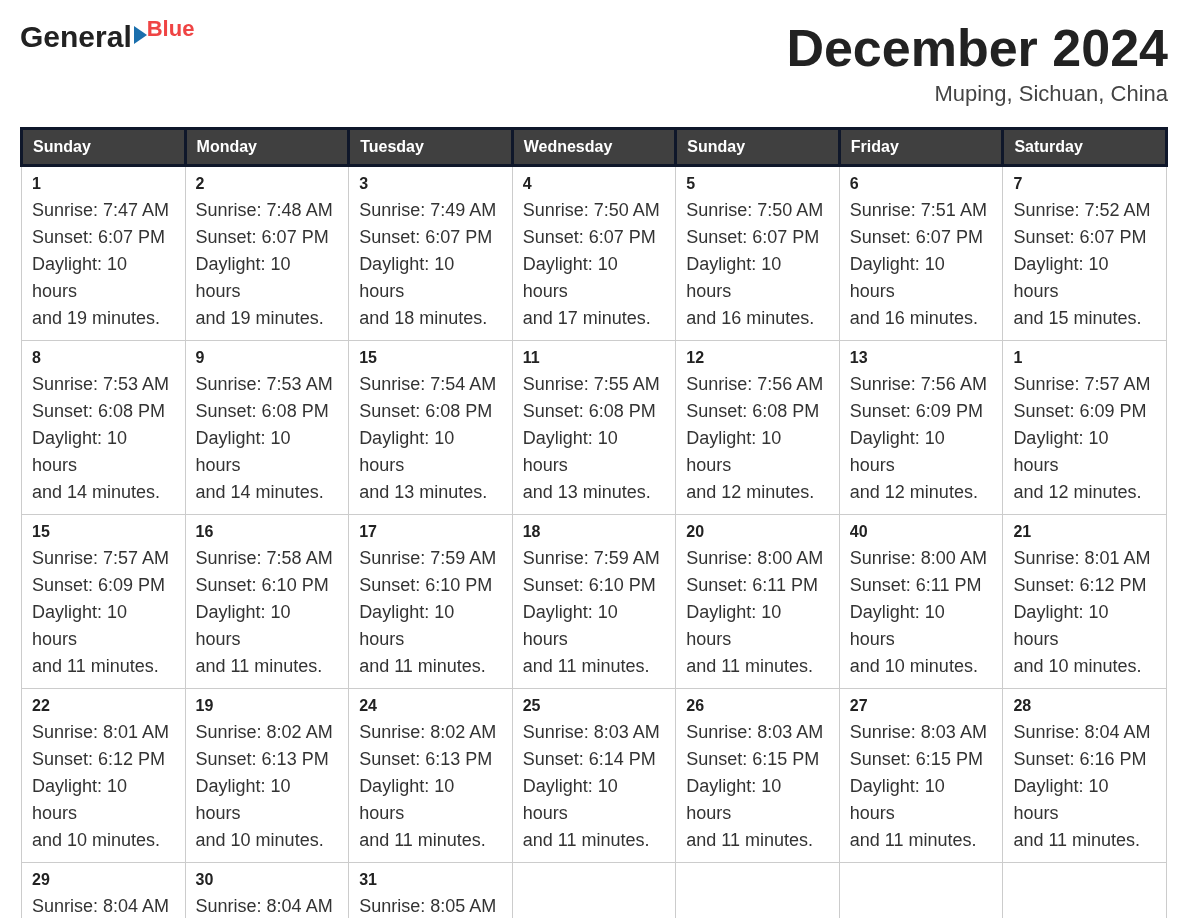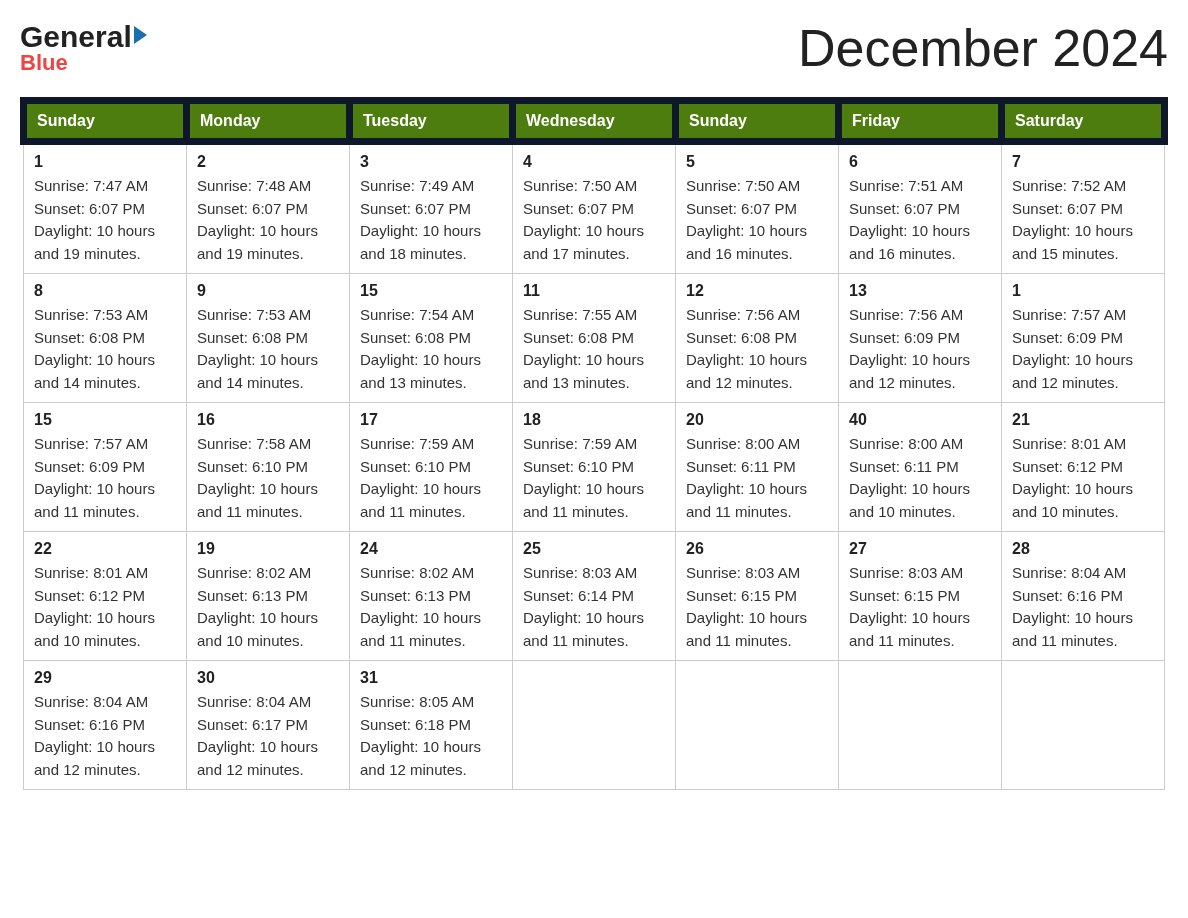--- a/index.html
+++ b/index.html
@@ -11,73 +11,73 @@
       padding: 20px;
     }
     .header {
       display: flex;
       justify-content: space-between;
       align-items: flex-start;
       margin-bottom: 20px;
     }
     .logo {
       display: flex;
-      flex-direction: column;
+      flex-direction: row;
       align-items: flex-start;
     }
     .logo-blue {
       font-size: 22px;
       font-weight: bold;
       color: #ef4444;
       margin-top: -4px;
     }
     .title-section {
       text-align: right;
     }
     .month-title {
       font-size: 52px;
-      font-weight: normal;
+      font-weight: bold;
       color: #222;
       line-height: 1.1;
     }
     .location-title {
       font-size: 22px;
       color: #444;
       margin-top: 4px;
     }
     .calendar-table {
       width: 100%;
       border-collapse: collapse;
       table-layout: fixed;
     }
     .calendar-table th {
-      background-color: #4d7c0f;
+      background-color: #404040;
       color: #fff;
       padding: 8px 10px;
       font-size: 16px;
       font-weight: bold;
       text-align: left;
-      border: 7px solid #0f172a;
+      border: 3px solid #0f172a;
     }
     .calendar-table td {
       border: 1px solid #ccc;
       vertical-align: top;
       padding: 8px 10px;
       height: 110px;
       background: #fff;
     }
     .day-number {
       font-size: 16px;
       font-weight: bold;
       color: #222;
       display: block;
       margin-bottom: 4px;
     }
     .day-info {
-      font-size: 15px;
+      font-size: 18px;
       color: #333;
       line-height: 1.5;
     }
     .empty-cell {
       background: #fff;
     }
     
     .logo-wrapper {
       display: inline-flex;
       align-items: center;
@@ -106,20 +106,21 @@
 <div class="header">
   <div class="logo">
     <div class="logo-wrapper">
       <span class="general-text">General</span>
       <span class="arrow-icon"></span>
     </div>
     <div class="logo-blue">Blue</div>
   </div>
   <div class="title-section">
     <div class="month-title">December 2024</div>
+    <div class="location-title">Muping, Sichuan, China</div>
   </div>
 </div>
 
 <table class="calendar-table">
   <thead>
     <tr>
 
     <th>Sunday</th>
         <th>Monday</th>
         <th>Tuesday</th>

